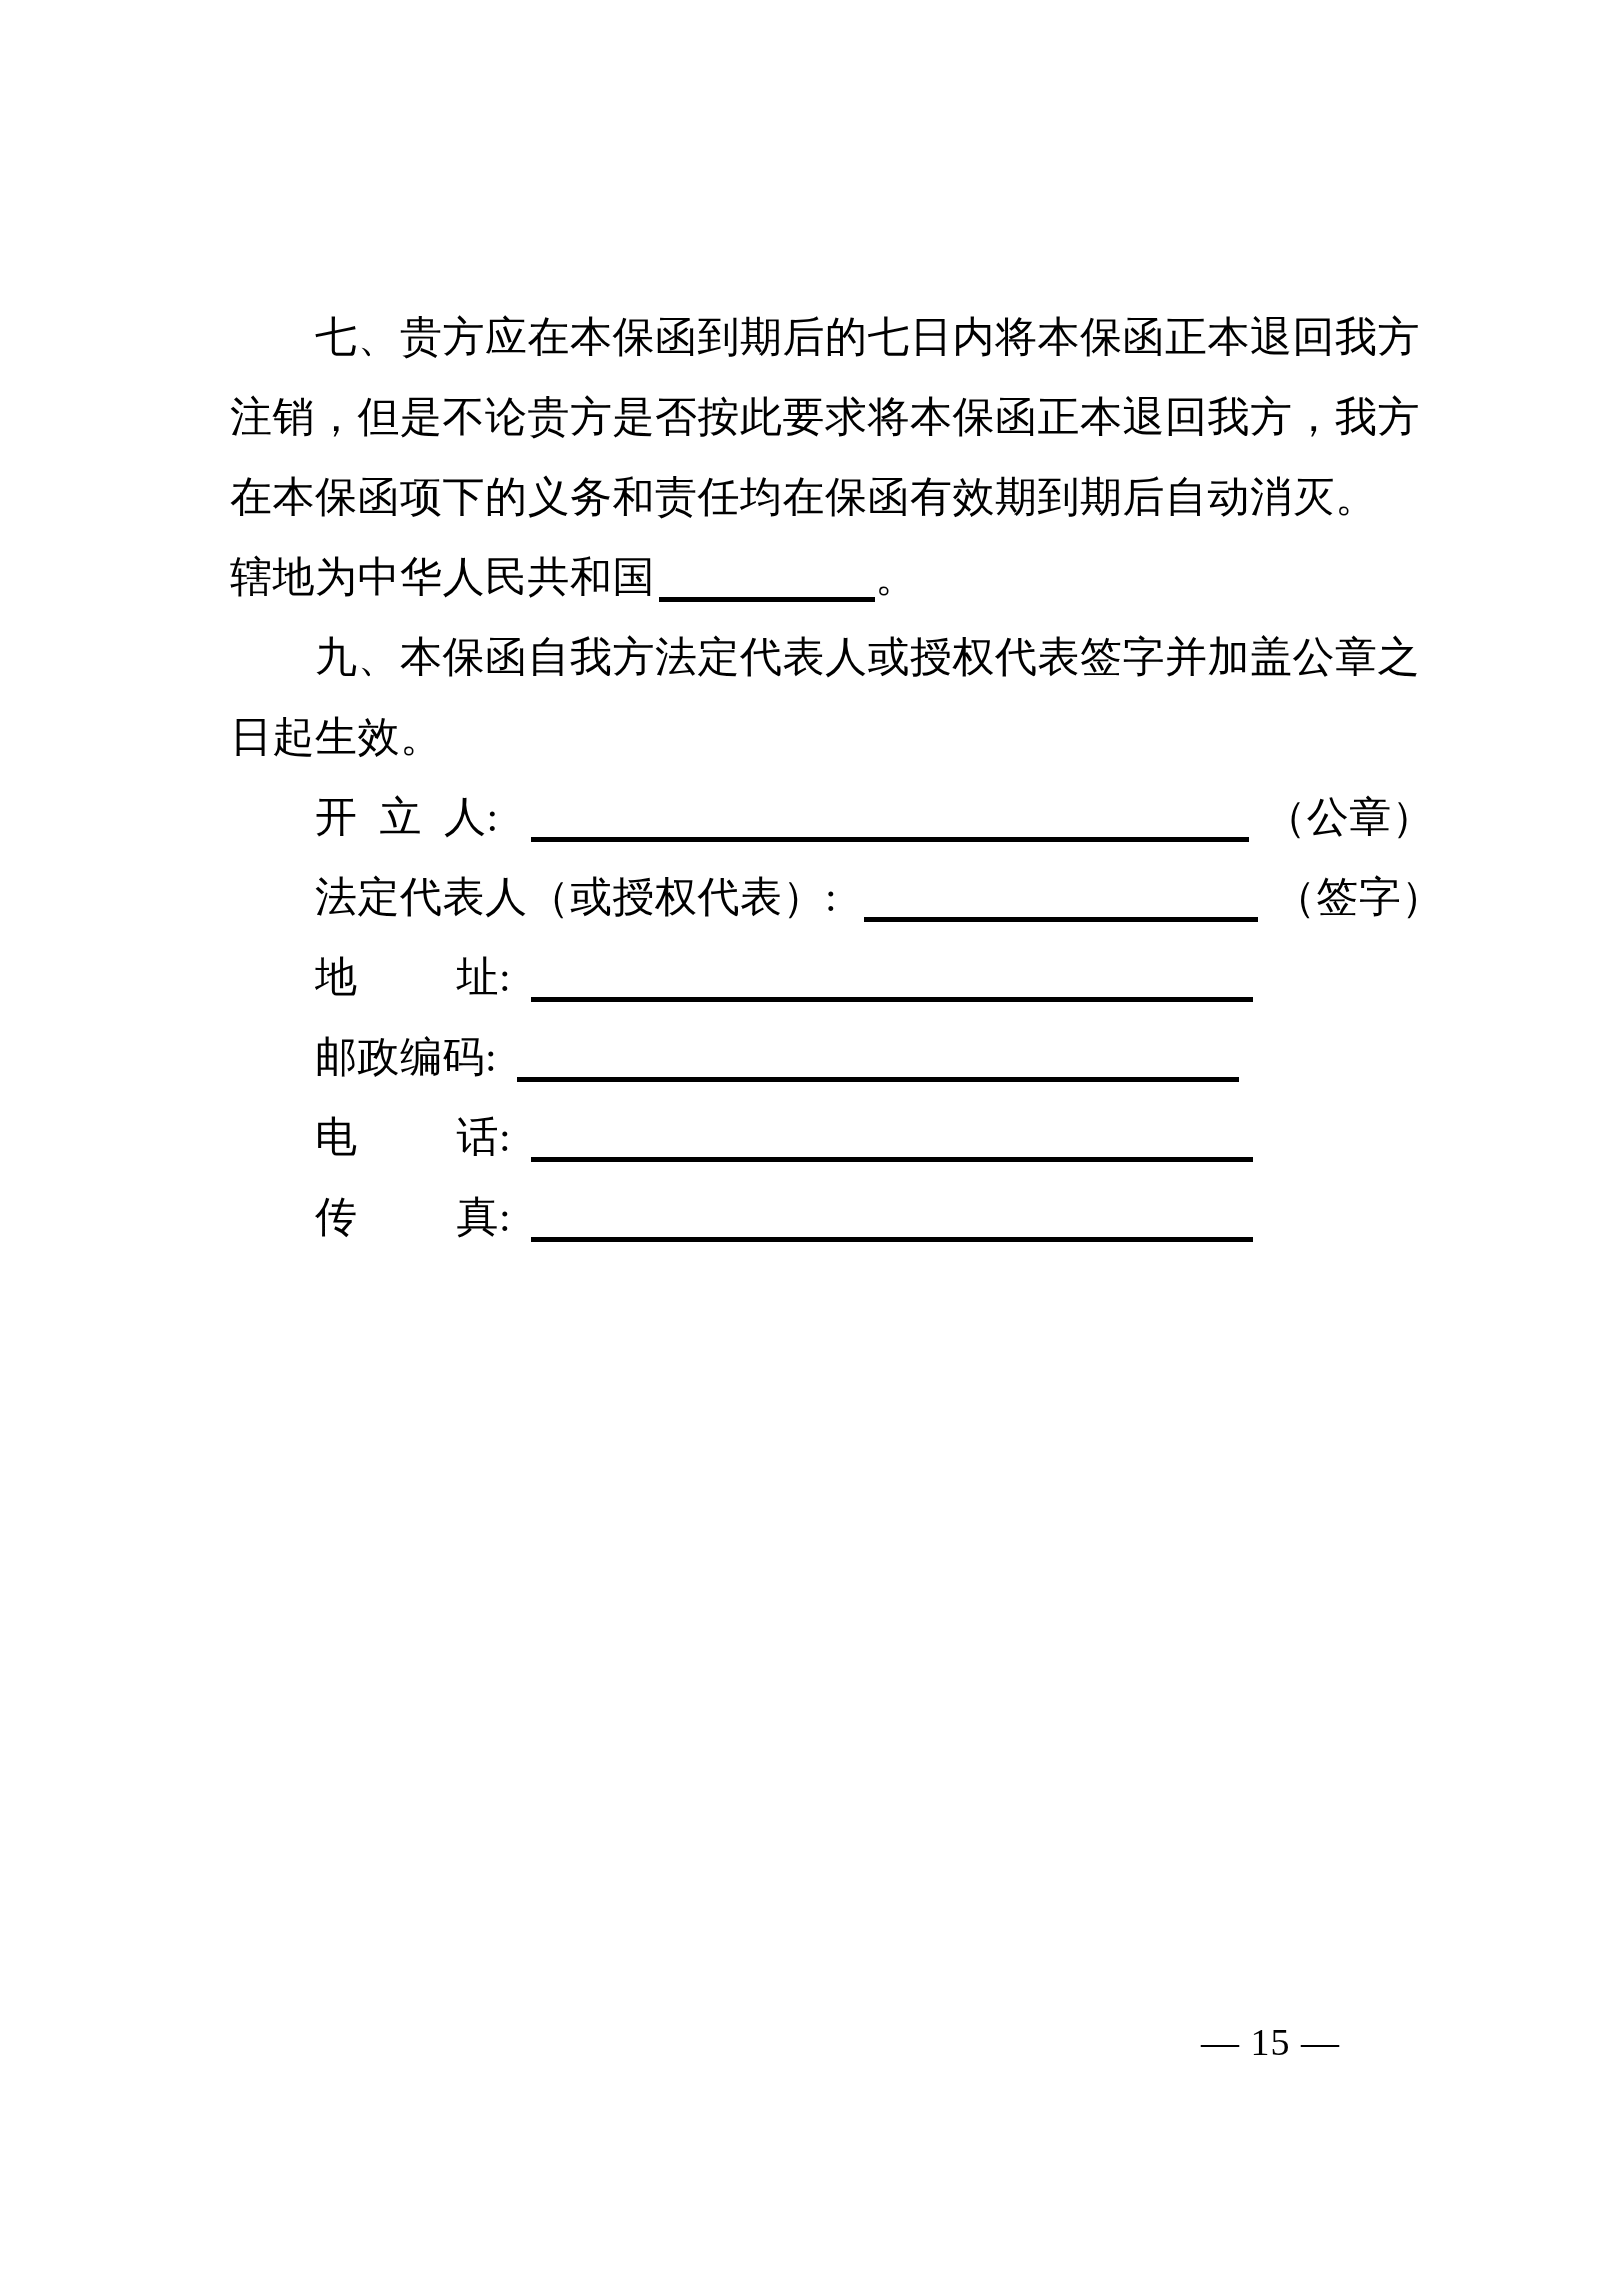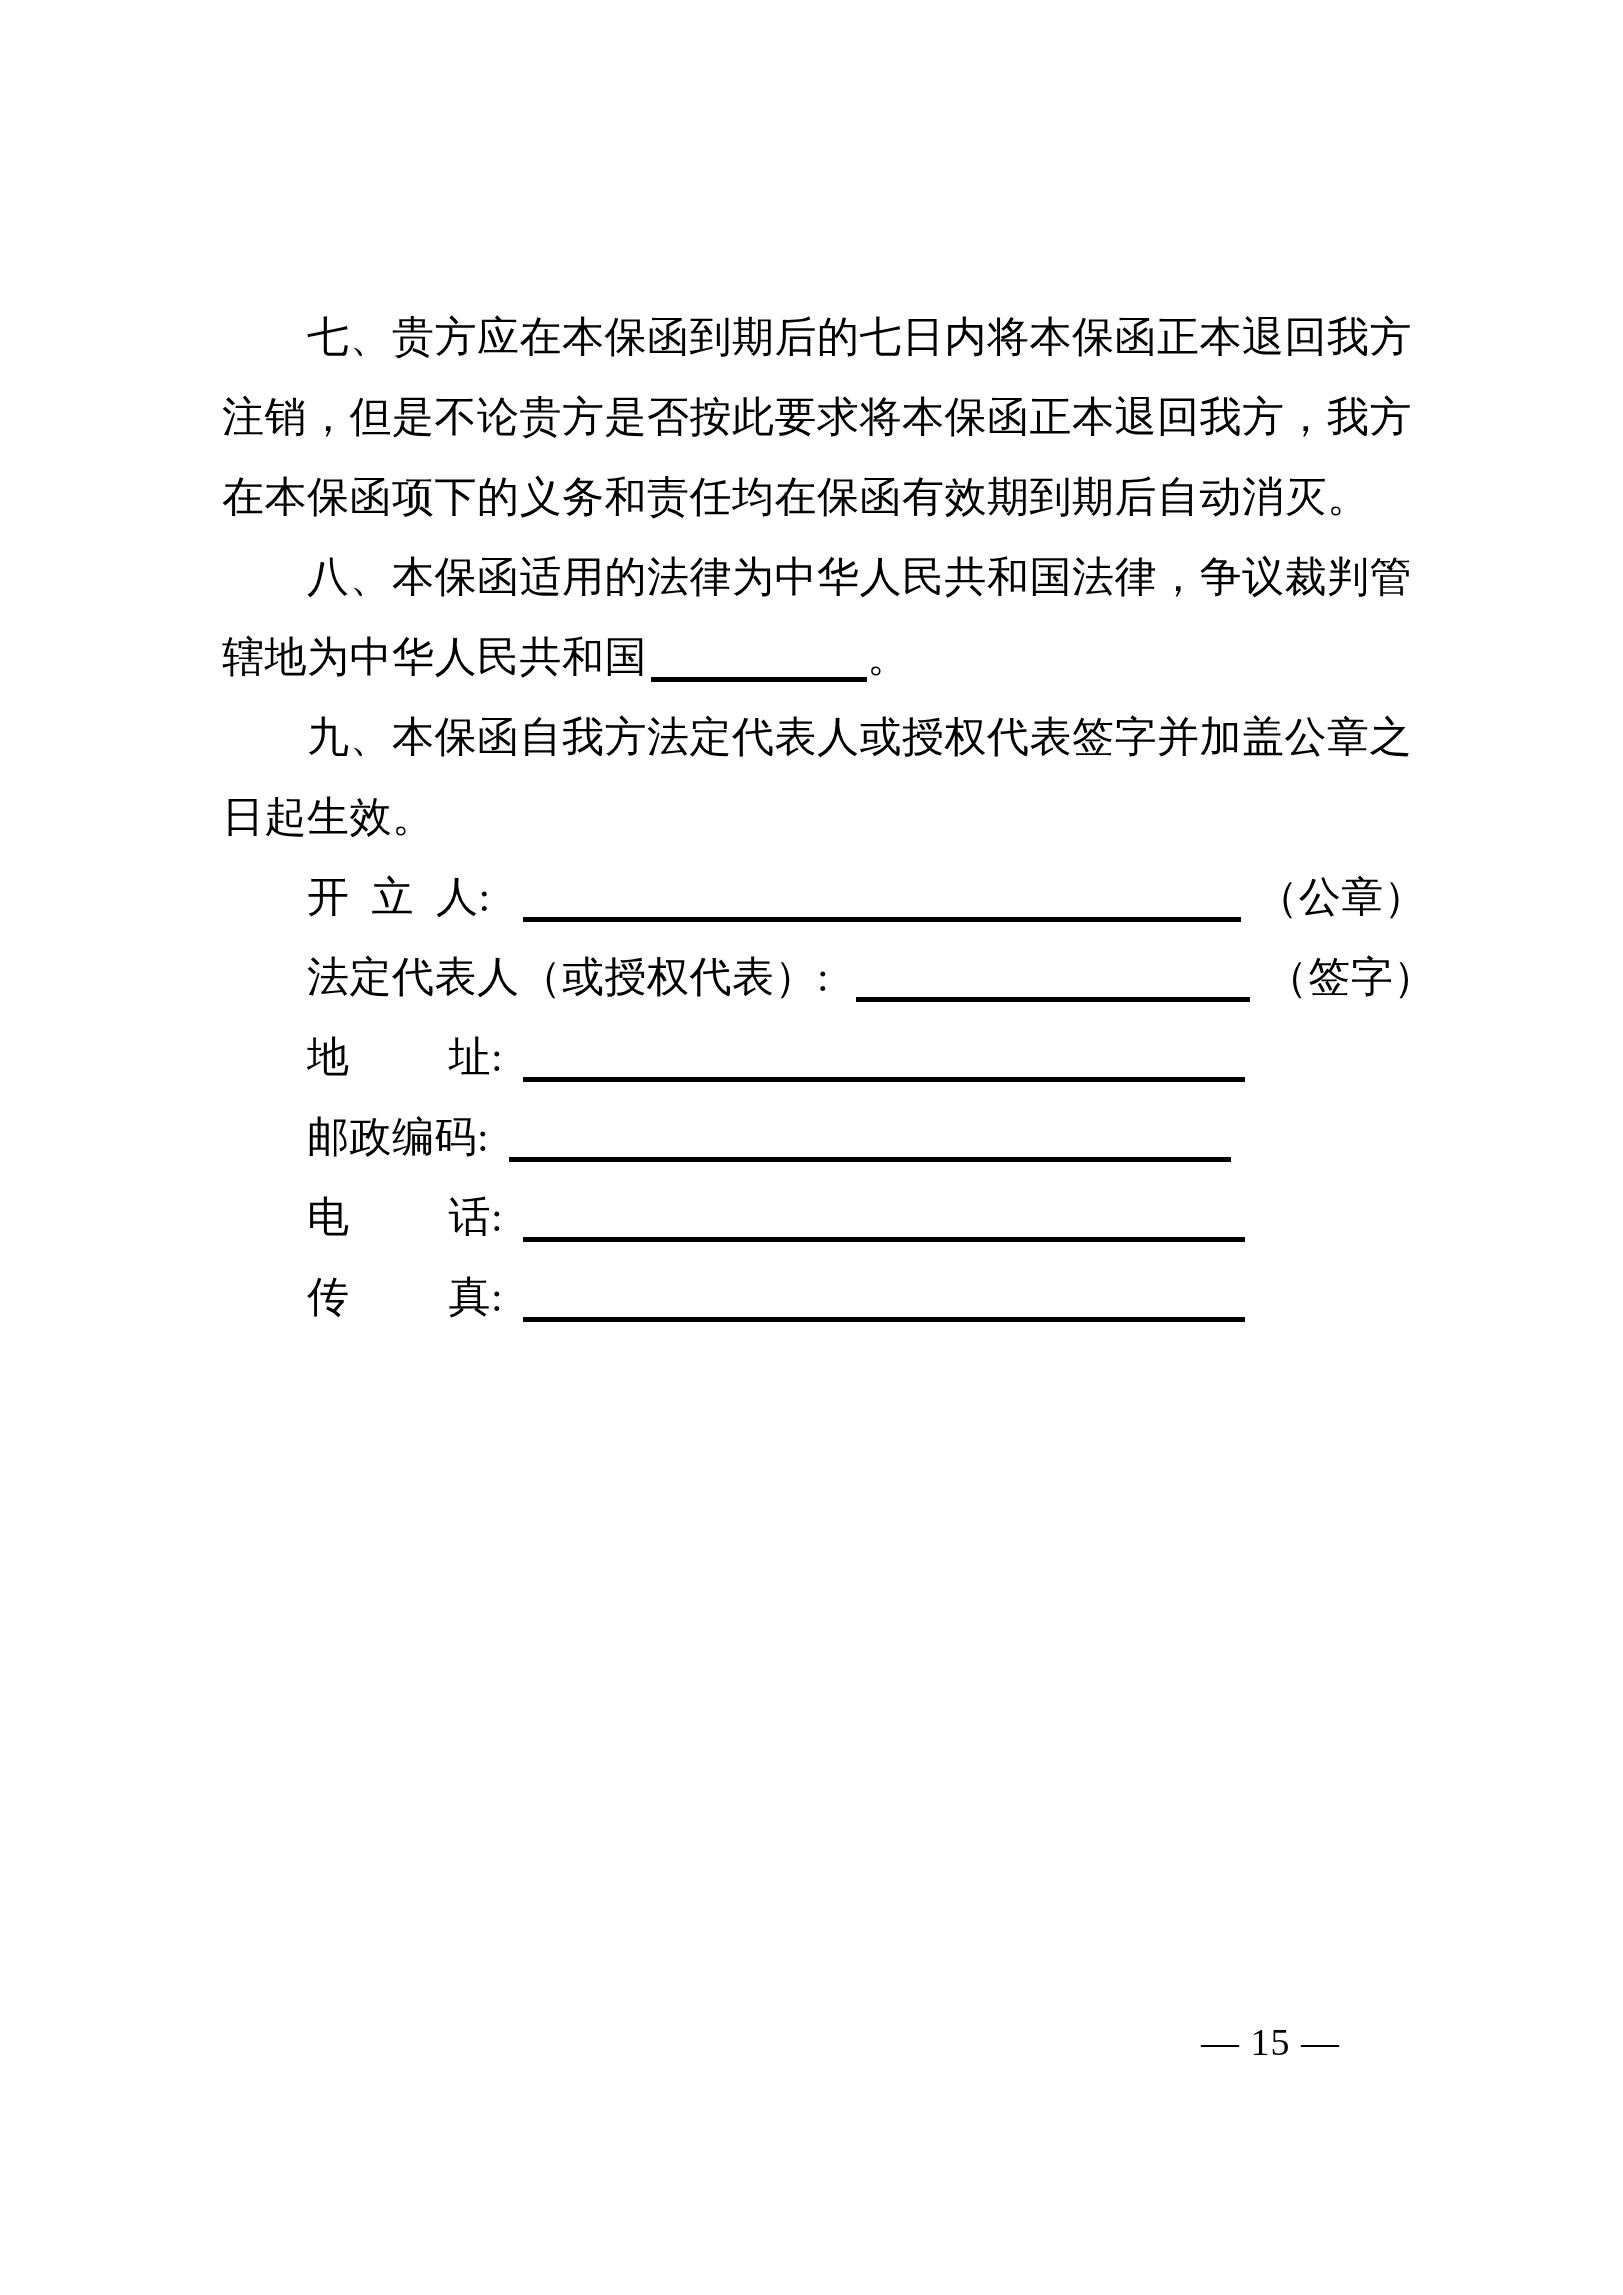--- a/index.html
+++ b/index.html
@@ -7,21 +7,21 @@
     position: relative;
     width: 1623px;
     height: 2295px;
     background: #ffffff;
     color: #000000;
     font-family: "Liberation Serif", "DejaVu Serif", serif;
     overflow: hidden;
   }
   .content {
     position: absolute;
-    left: 222px;
+    left: 230px;
     top: 297px;
     width: 1247px;
   }
   .line {
     height: 80px;
     line-height: 80px;
     font-size: 42px;
     white-space: pre;
     letter-spacing: 0.5px;
   }
@@ -53,21 +53,20 @@
 </head>
 <body>
 
 <div class="page">
   <div class="content">
 
     <div class="line indent">七、贵方应在本保函到期后的七日内将本保函正本退回我方</div>
     <div class="line">注销，但是不论贵方是否按此要求将本保函正本退回我方，我方</div>
     <div class="line">在本保函项下的义务和责任均在保函有效期到期后自动消灭。</div>
 
-    <div class="line indent">八、本保函适用的法律为中华人民共和国法律，争议裁判管</div>
     <div class="line"><span>辖地为中华人民共和国</span><span class="blank w-j"></span><span>。</span></div>
 
     <div class="line indent">九、本保函自我方法定代表人或授权代表签字并加盖公章之</div>
     <div class="line">日起生效。</div>
 
     <div class="line indent"><span>开  立  人:</span><span class="blank w-open"></span><span class="suffix">（公章）</span></div>
 
     <div class="line indent"><span>法定代表人（或授权代表）:</span><span class="blank w-rep"></span><span class="suffix">（签字）</span></div>
 
     <div class="line indent"><span>地         址:</span><span class="blank w-field"></span></div>

